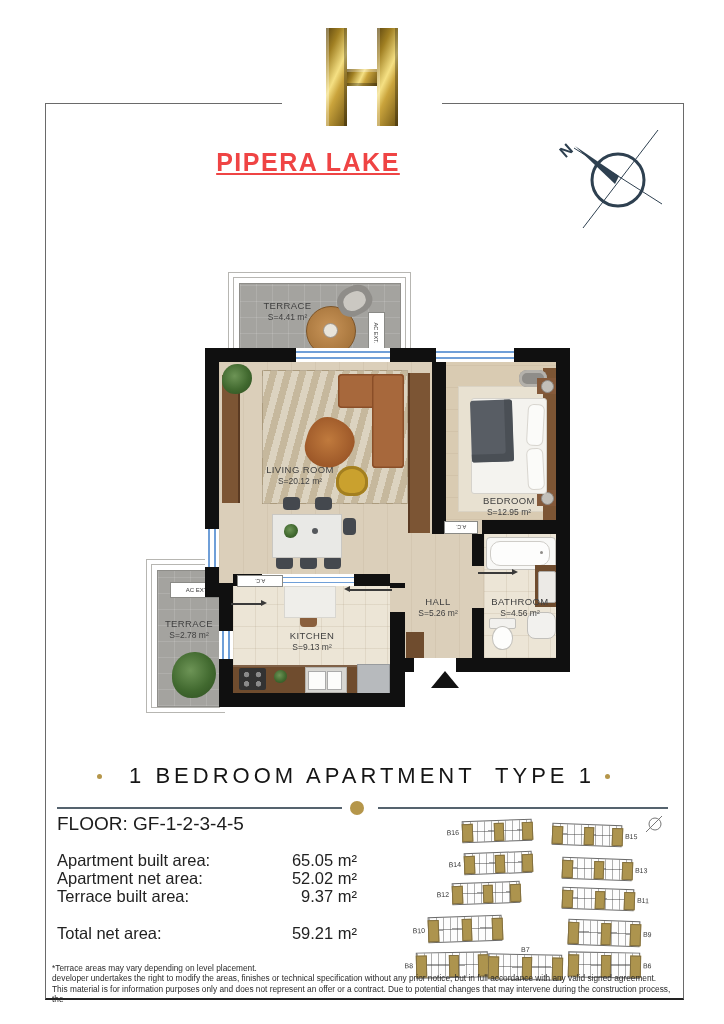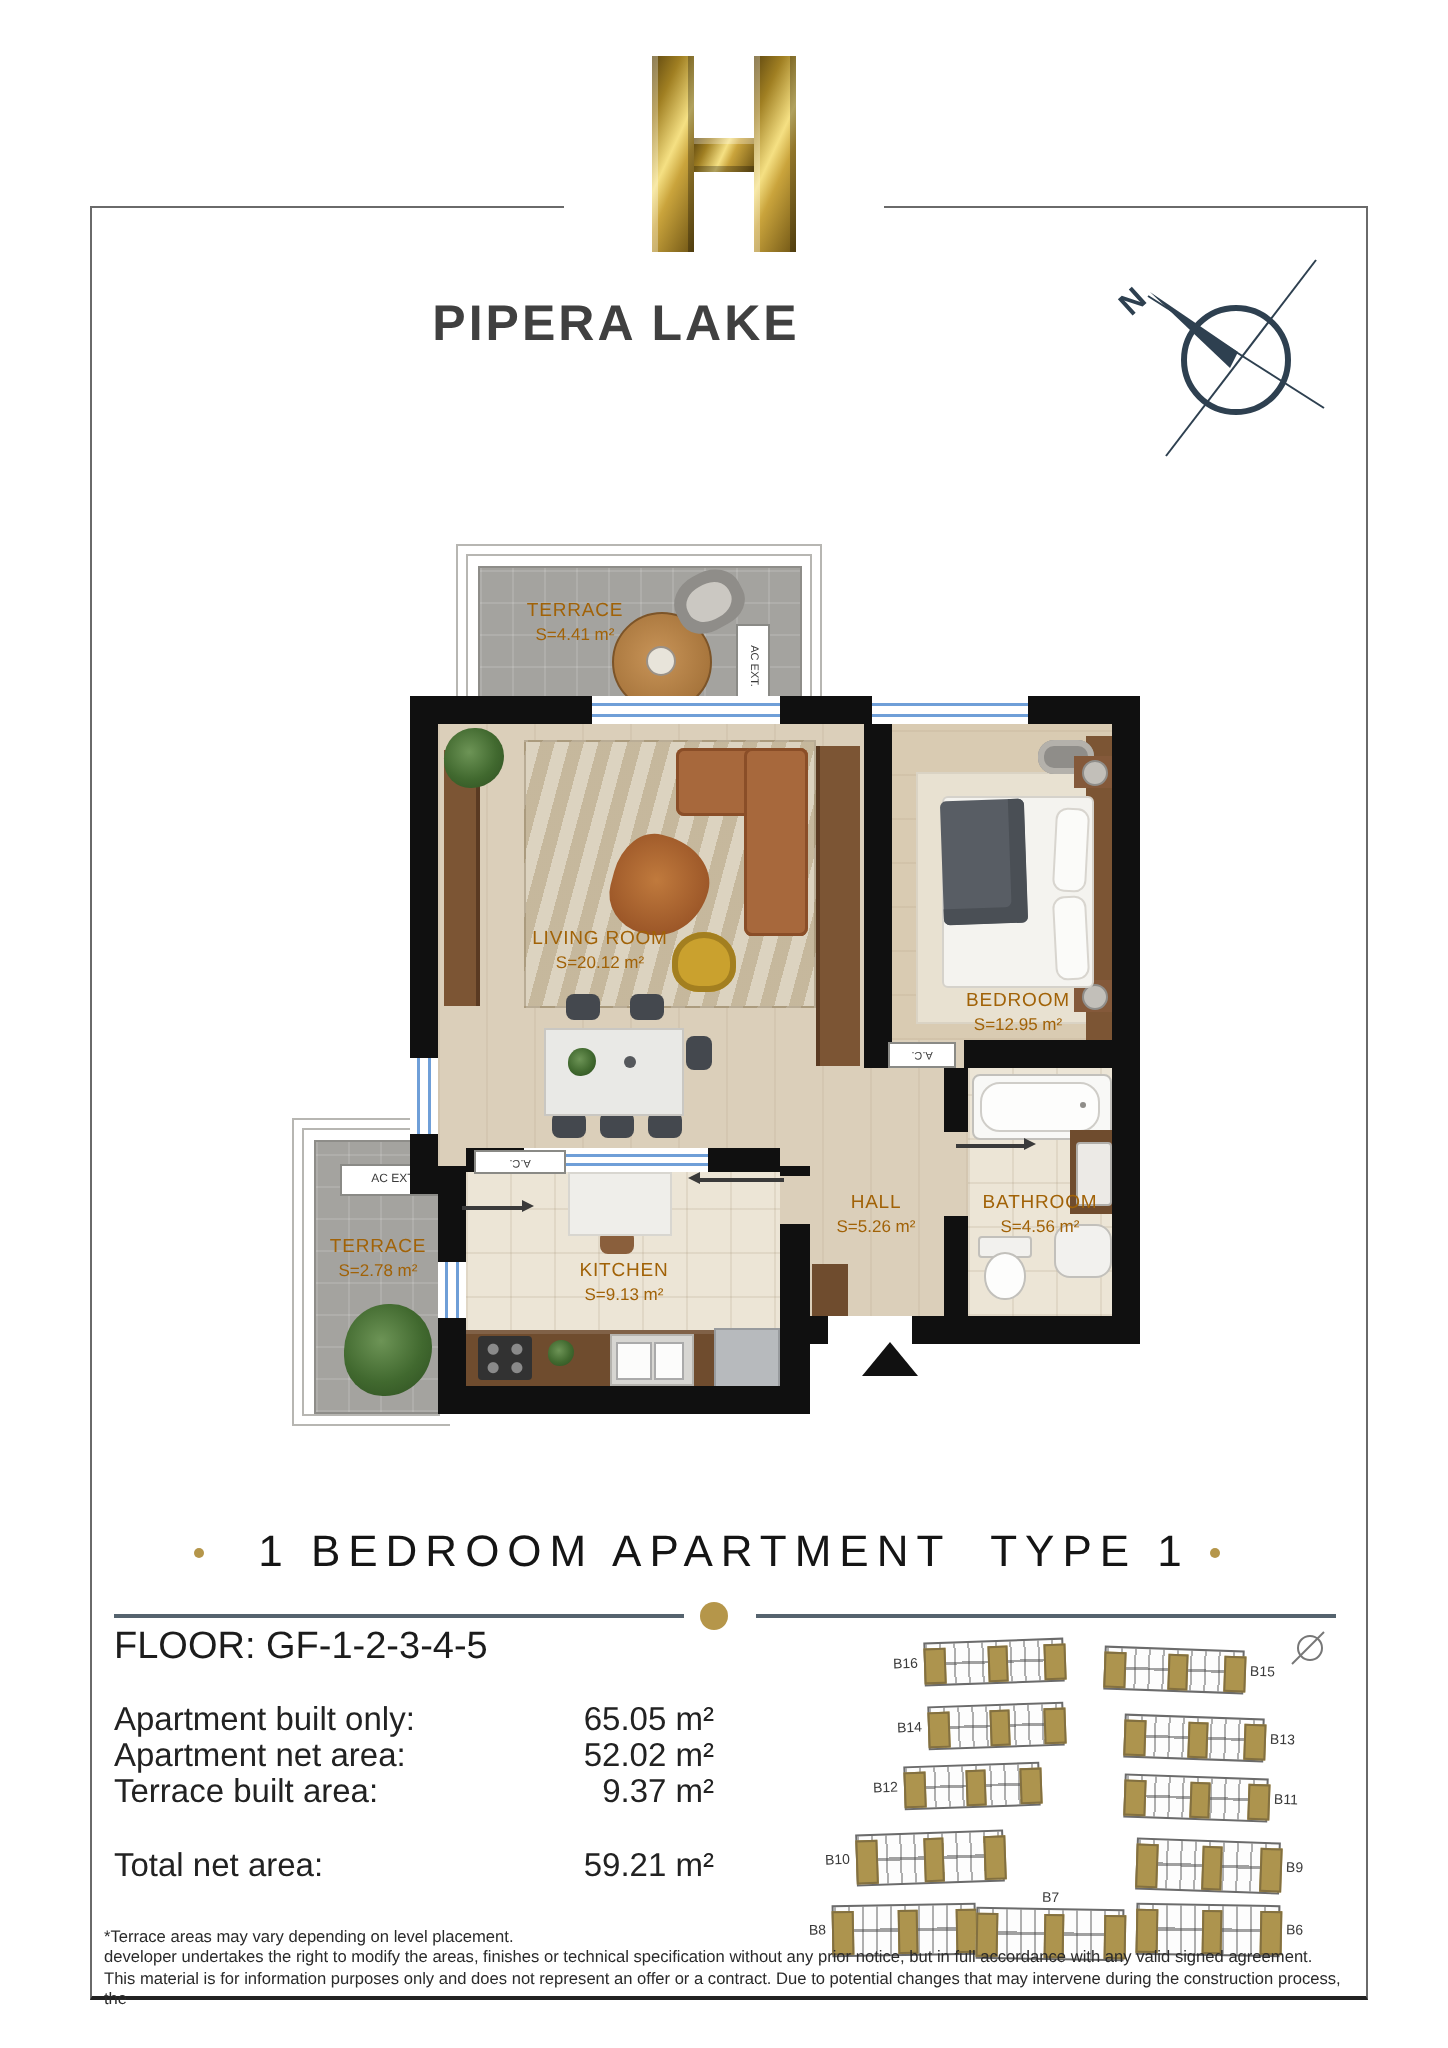--- a/index.html
+++ b/index.html
@@ -5,31 +5,31 @@
   html,body{margin:0;padding:0;background:#fff;}
   #canvas{position:relative;width:724px;height:1024px;background:#fff;overflow:hidden;
           font-family:"Liberation Sans",sans-serif;color:#1a1a1a;}
   .abs{position:absolute;}
   
   #frame{left:45px;top:103px;width:637px;height:894px;border:1px solid #6a6a6a;border-bottom:2.5px solid #222;}
   #logo-patch{left:282px;top:97px;width:160px;height:12px;background:#fff;}
   
   .hbar{position:absolute;background:linear-gradient(115deg,#5e4710 0%,#a07f22 22%,#f5e083 48%,#caa43c 62%,#6e5414 100%);
         box-shadow:inset 3px 0 0 rgba(255,255,255,.30),inset -3px 0 0 rgba(0,0,0,.28);}
-  #brand-name{left:0;top:148px;width:616px;text-align:center;font-size:25px;font-weight:bold;letter-spacing:1.5px;color:#404040;}
+  #brand-name{left:0;top:148px;width:616px;text-align:center;font-size:25px;font-weight:bold;letter-spacing:1.5px;color:#ef4444;text-decoration:underline;}
   
   .w{position:absolute;background:#101010;}
   .win-h{position:absolute;background:linear-gradient(#fff 0 24%,#6f9fd8 24% 36%,#fff 36% 64%,#6f9fd8 64% 76%,#fff 76% 100%);}
   .win-v{position:absolute;background:linear-gradient(90deg,#fff 0 24%,#6f9fd8 24% 36%,#fff 36% 64%,#6f9fd8 64% 76%,#fff 76% 100%);}
   .wood{background-color:#dbcfba;background-image:repeating-linear-gradient(90deg,rgba(120,90,60,.07) 0 1px,transparent 1px 24px);}
   .wood2{background-color:#d9cbb2;background-image:repeating-linear-gradient(0deg,rgba(120,90,60,.07) 0 1px,transparent 1px 22px);}
   .tile{background-color:#ece5d6;background-image:repeating-linear-gradient(0deg,rgba(150,130,100,.14) 0 1px,transparent 1px 22px),repeating-linear-gradient(90deg,rgba(150,130,100,.14) 0 1px,transparent 1px 22px);}
   .terr{background-color:#a4a39f;background-image:repeating-linear-gradient(0deg,rgba(255,255,255,.12) 0 1px,transparent 1px 16px),repeating-linear-gradient(90deg,rgba(255,255,255,.12) 0 1px,transparent 1px 16px);border:1px solid #8e8d89;}
   .rail{position:absolute;border:1px solid #b7b6b2;background:transparent;}
-  .rlabel{position:absolute;text-align:center;color:#a16207;line-height:1.25;}
+  .rlabel{position:absolute;text-align:center;color:#404040;line-height:1.25;}
   .rname{font-size:9.5px;letter-spacing:.4px;display:block;}
   .rarea{font-size:8.5px;display:block;}
   .acbox{position:absolute;background:#fff;border:1px solid #8a8a86;color:#3a3a3a;display:flex;align-items:center;justify-content:center;}
   .woodfur{position:absolute;background:#7c5534;}
   .chair{position:absolute;background:#44484e;border-radius:4px;}
   .kchair{position:absolute;background:#8a5f3c;border-radius:4px;}
   .darr{position:absolute;height:1.5px;background:#3a3a3a;}
   .darr::after{content:'';position:absolute;top:-3px;width:0;height:0;border-top:3.5px solid transparent;border-bottom:3.5px solid transparent;}
   .darr.r::after{right:-6px;border-left:6px solid #3a3a3a;}
   .darr.l::after{left:-6px;border-right:6px solid #3a3a3a;}
@@ -217,21 +217,21 @@
   <div class="gold-dot" style="left:605px;top:774px;width:5px;height:5px;"></div>
   <div class="abs" id="title-row">1 BEDROOM APARTMENT  TYPE 1</div>
 
   <div class="divline" style="left:57px;top:807px;width:285px;"></div>
   <div class="gold-dot" style="left:350px;top:801px;width:14px;height:14px;"></div>
   <div class="divline" style="left:378px;top:807px;width:290px;"></div>
 
   <div class="abs" id="floor-label">FLOOR: GF-1-2-3-4-5</div>
 
   <div class="arow" style="top:851px;">
-    <span>Apartment built only:</span>
+    <span>Apartment built area:</span>
       <span class="v">65.05 m²</span>
   </div>
   <div class="arow" style="top:869px;">
     <span>Apartment net area:</span>
       <span class="v">52.02 m²</span>
   </div>
   <div class="arow" style="top:887px;">
     <span>Terrace built area:</span>
       <span class="v">9.37 m²</span>
   </div>

